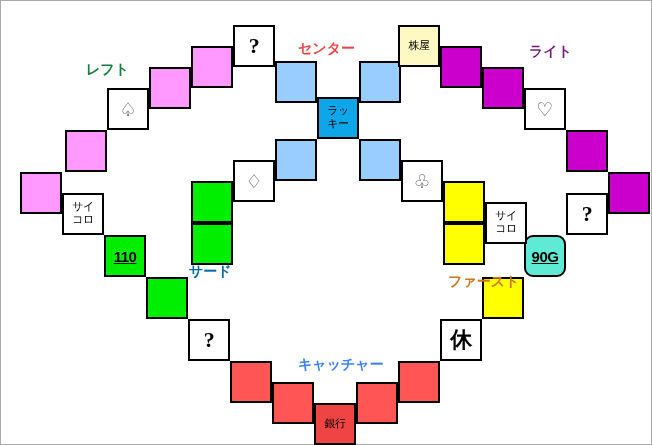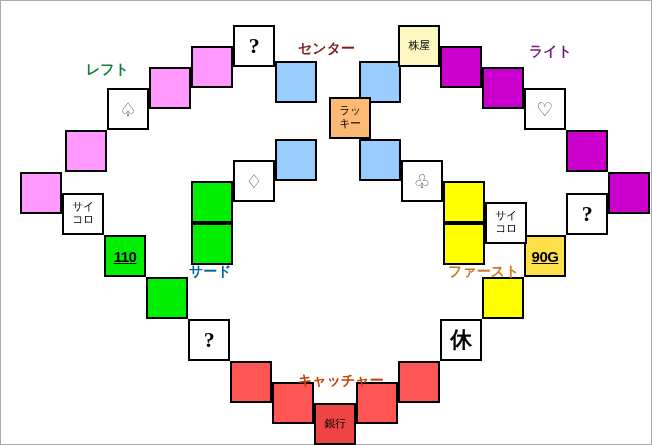--- a/index.html
+++ b/index.html
@@ -82,38 +82,38 @@
     <div class="cell color" style="left: 271px; top: 381px; background: rgb(255, 85, 85);"></div>
     <div class="cell plain" style="left: 313px; top: 402px; background: #ef4444;">
       <span class="txt vsmall">銀行</span>
     </div>
     <div class="cell color" style="left: 355px; top: 381px; background: rgb(255, 85, 85);"></div>
     <div class="cell color" style="left: 397px; top: 360px; background: rgb(255, 85, 85);"></div>
     <div class="cell plain" style="left: 439px; top: 318px; background: rgb(255, 255, 255);">
       <span class="txt big">休</span>
     </div>
     <div class="cell color" style="left: 481px; top: 276px; background: rgb(255, 255, 0);"></div>
-    <div class="cell color" style="left: 523px; top: 234px; background: #fde047;">
+    <div class="cell color" style="left: 523px; top: 234px; background: #5eead4; border-radius: 9px;">
       <span class="txt num">90G</span>
     </div>
     <div class="cell plain" style="left: 565px; top: 192px; background: rgb(255, 255, 255);">
       <span class="txt big">?</span>
     </div>
     <div class="cell color" style="left: 607px; top: 171px; background: rgb(204, 0, 204);"></div>
     <div class="cell color" style="left: 565px; top: 129px; background: rgb(204, 0, 204);"></div>
     <div class="cell plain" style="left: 523px; top: 87px; background: rgb(255, 255, 255);">
       <span class="suit">♡</span>
     </div>
     <div class="cell color" style="left: 481px; top: 66px; background: rgb(204, 0, 204);"></div>
     <div class="cell color" style="left: 439px; top: 45px; background: rgb(204, 0, 204);"></div>
     <div class="cell plain" style="left: 397px; top: 24px; background: #fef9c3;">
       <span class="txt vsmall">株屋</span>
     </div>
     <div class="cell color" style="left: 274px; top: 60px; background: rgb(153, 204, 255);"></div>
-    <div class="cell plain" style="left: 316px; top: 96px; background: #fdba74; margin-left: 12px;">
+    <div class="cell plain" style="left: 316px; top: 96px; background: #0ea5e9;">
       <span class="txt vsmall">ラッ
 キー</span>
     </div>
     <div class="cell color" style="left: 358px; top: 60px; background: rgb(153, 204, 255);"></div>
     <div class="cell color" style="left: 274px; top: 138px; background: rgb(153, 204, 255);"></div>
     <div class="cell plain" style="left: 232px; top: 159px; background: rgb(255, 255, 255);">
       <span class="suit">♢</span>
     </div>
     <div class="cell color" style="left: 190px; top: 180px; background: rgb(0, 238, 0);"></div>
     <div class="cell color" style="left: 190px; top: 222px; background: rgb(0, 238, 0);"></div>
@@ -121,18 +121,18 @@
     <div class="cell plain" style="left: 400px; top: 159px; background: rgb(255, 255, 255);">
       <span class="suit">♧</span>
     </div>
     <div class="cell color" style="left: 442px; top: 180px; background: rgb(255, 255, 0);"></div>
     <div class="cell color" style="left: 442px; top: 222px; background: rgb(255, 255, 0);"></div>
     <div class="cell plain" style="left: 484px; top: 201px; background: rgb(255, 255, 255);">
       <span class="txt vsmall">サイ
 コロ</span>
     </div>
     <div class="label" style="left: 85px; top: 60px; color: #15803d;">レフト</div>
-    <div class="label" style="left: 297px; top: 39px; color: #7f1d1d;">センター</div>
+    <div class="label" style="left: 297px; top: 39px; color: #ef4444;">センター</div>
     <div class="label" style="left: 528px; top: 42px; color: #701a75;">ライト</div>
     <div class="label" style="left: 188px; top: 262px; color: #0369a1;">サード</div>
-    <div class="label" style="left: 447px; top: 262px; color: rgb(204, 119, 34);">ファースト</div>
-    <div class="label" style="left: 297px; top: 371px; color: #c2410c;">キャッチャー</div>
+    <div class="label" style="left: 447px; top: 272px; color: rgb(204, 119, 34);">ファースト</div>
+    <div class="label" style="left: 297px; top: 355px; color: #3b82f6;">キャッチャー</div>
   </div>
 
 </body></html>

